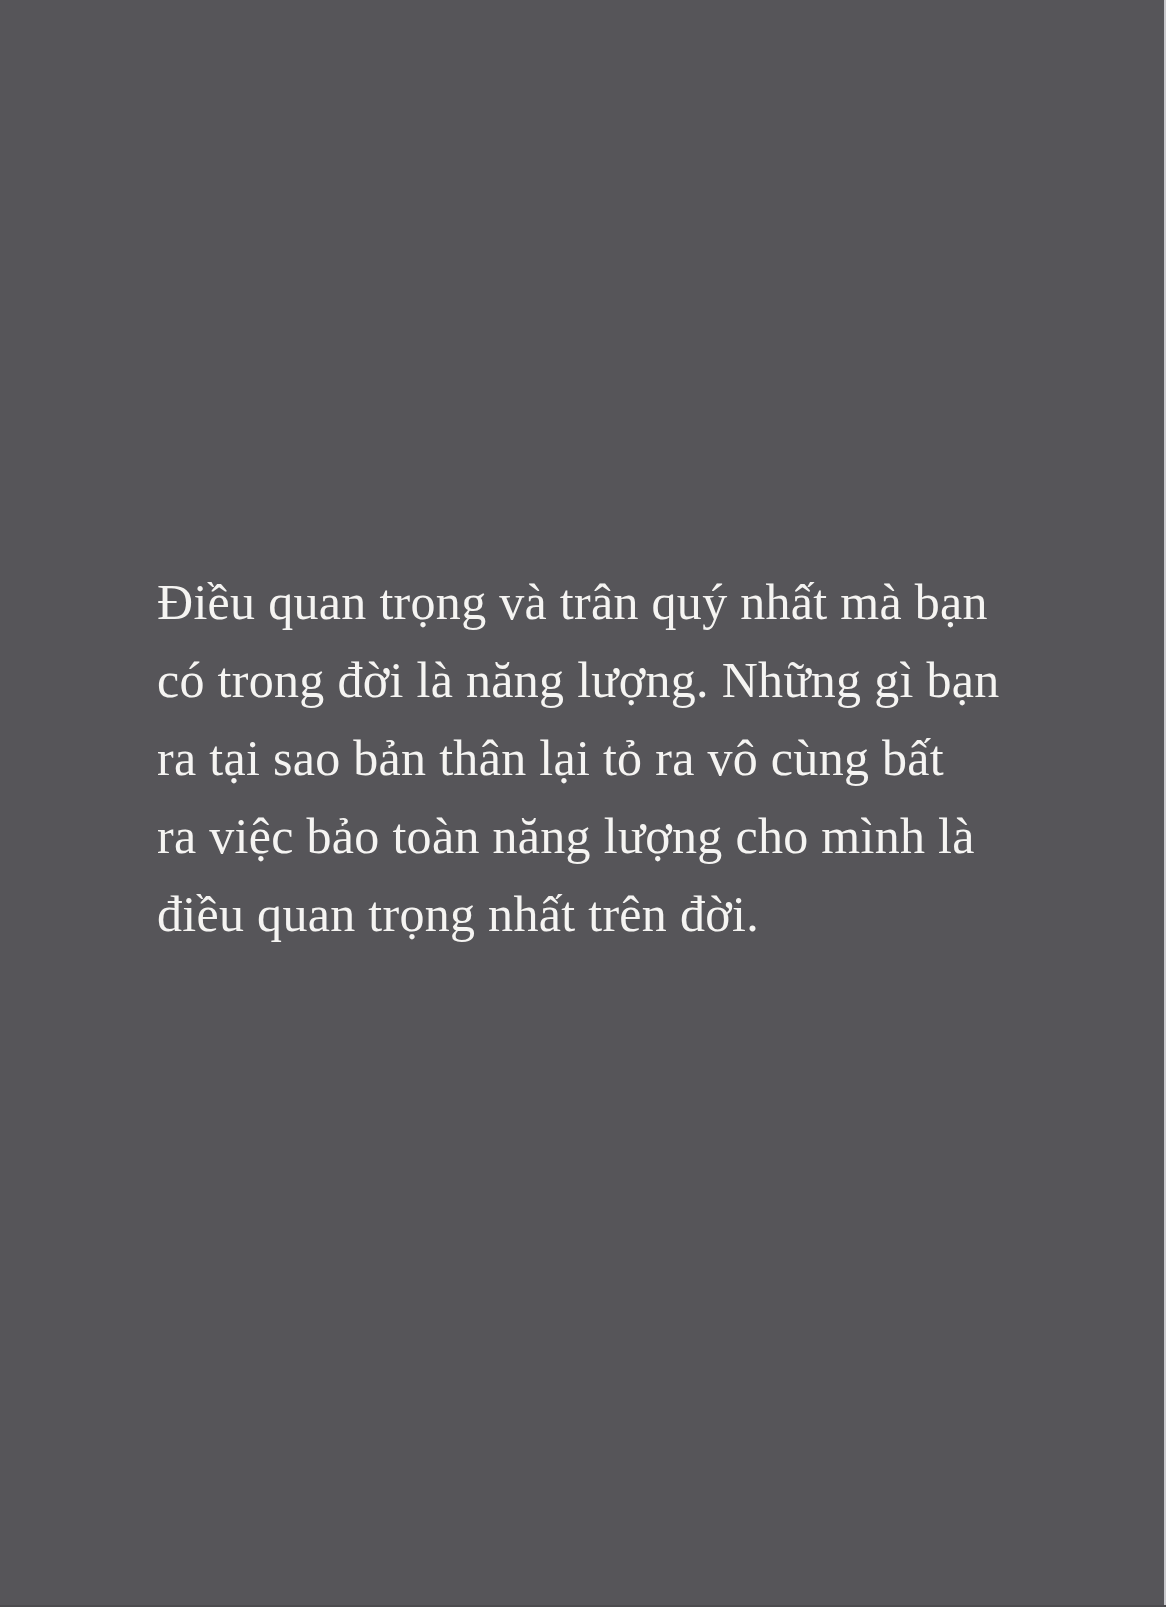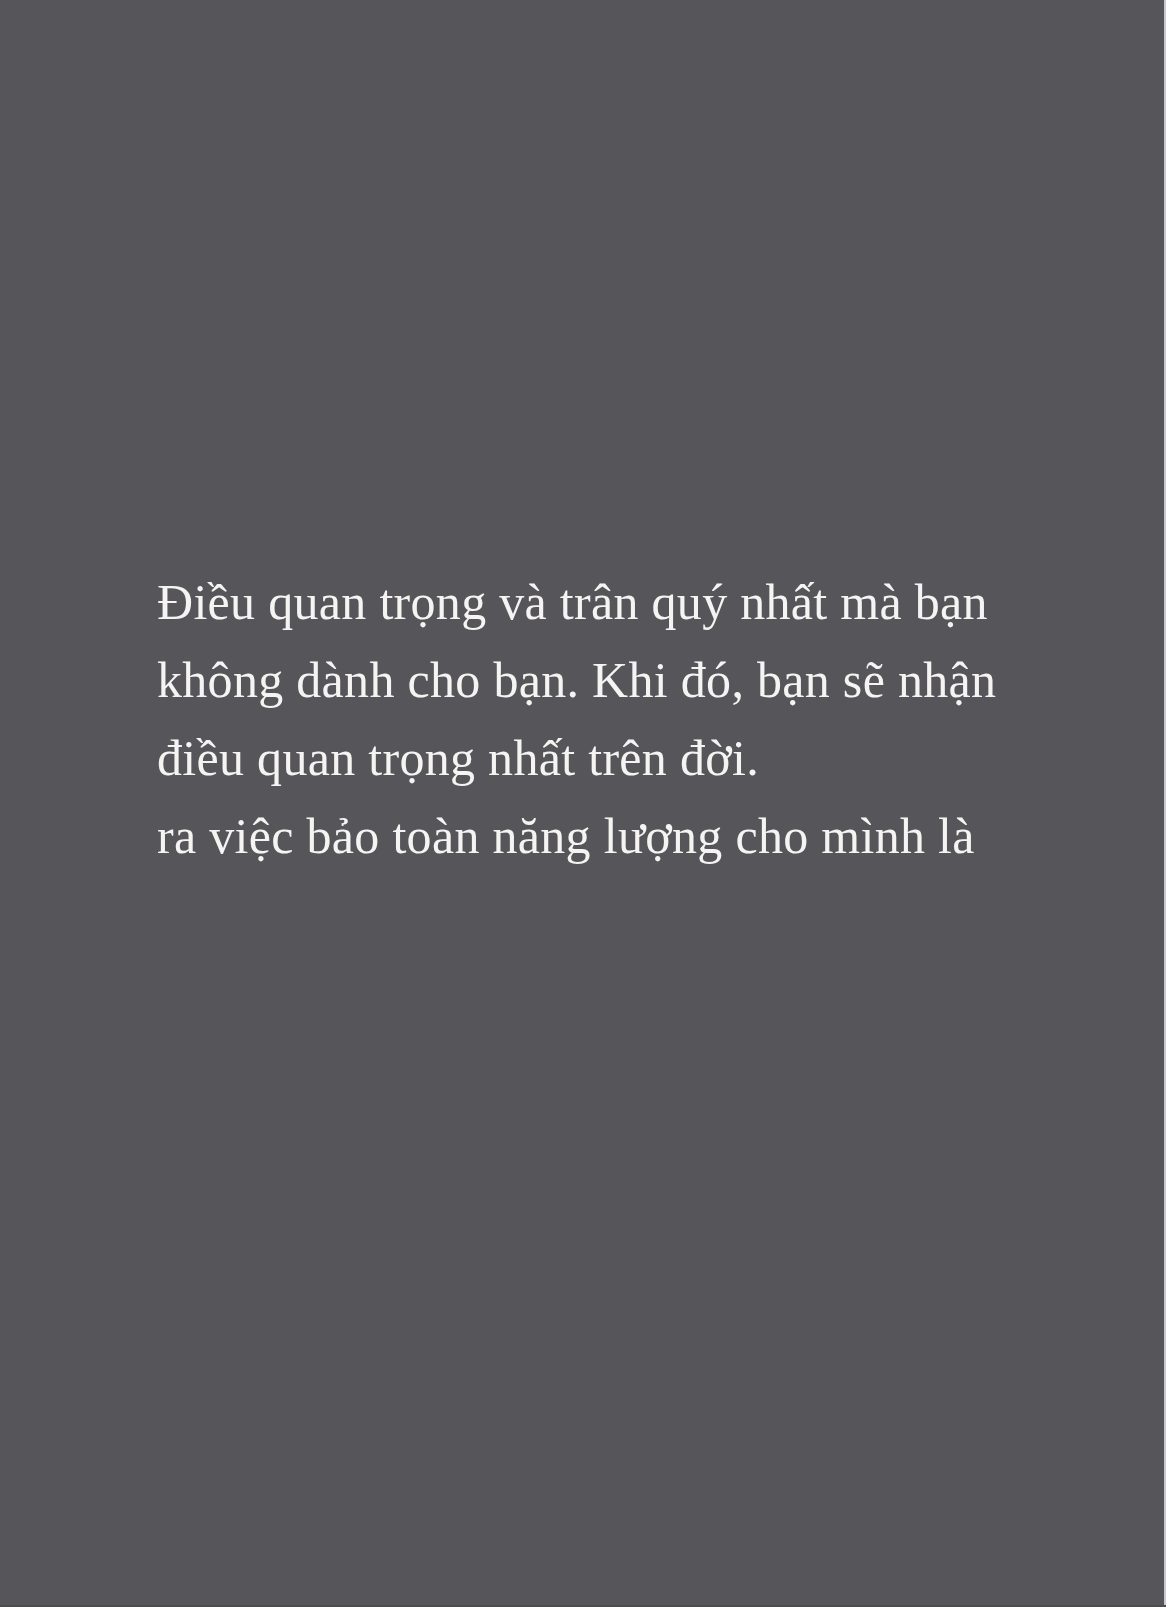--- a/index.html
+++ b/index.html
@@ -43,19 +43,20 @@
     width: 1166px;
     height: 2px;
     background: #4c4b4e;
   }
 </style>
 </head>
 <body>
 
 <div class="quote-block">
   <div class="quote-line">Điều quan trọng và trân quý nhất mà bạn</div>
-  <div class="quote-line">không dành cho bạn. Khi đó, bạn sẽ nhận</div>
+  <div class="quote-line">có trong đời là năng lượng. Những gì bạn</div>
+  <div class="quote-line">ra tại sao bản thân lại tỏ ra vô cùng bất</div>
+  <div class="quote-line">ra việc bảo toàn năng lượng cho mình là</div>
   <div class="quote-line">điều quan trọng nhất trên đời.</div>
-  <div class="quote-line">ra việc bảo toàn năng lượng cho mình là</div>
 </div>
 
 <div class="right-edge-line"></div>
 <div class="bottom-edge-shadow"></div>
 
 </body></html>

